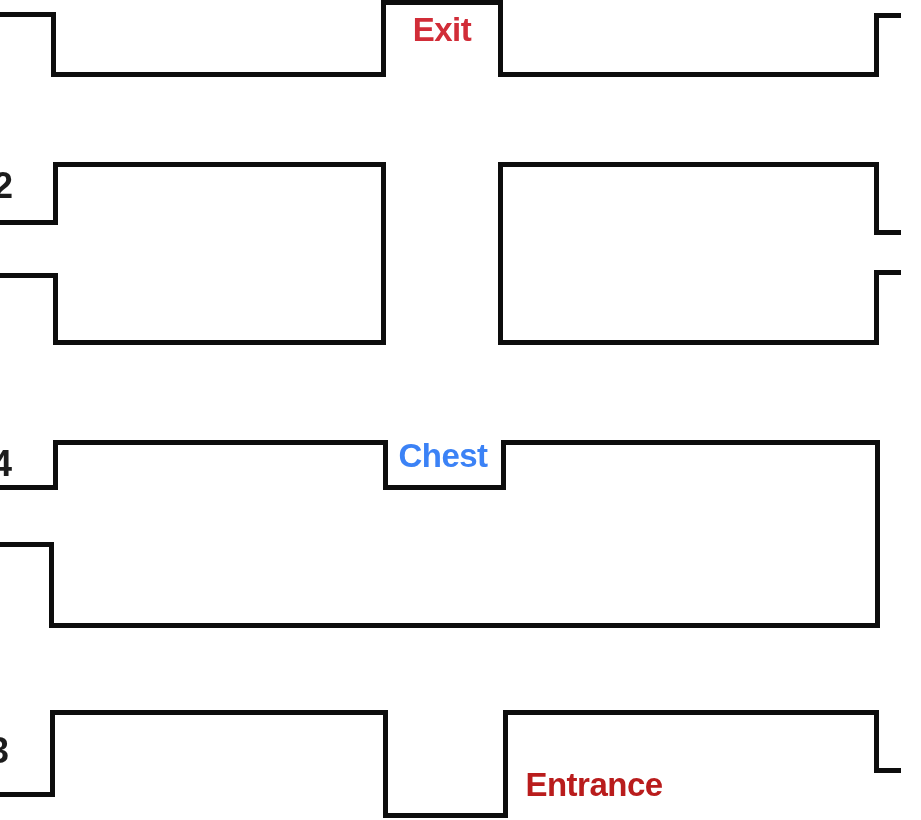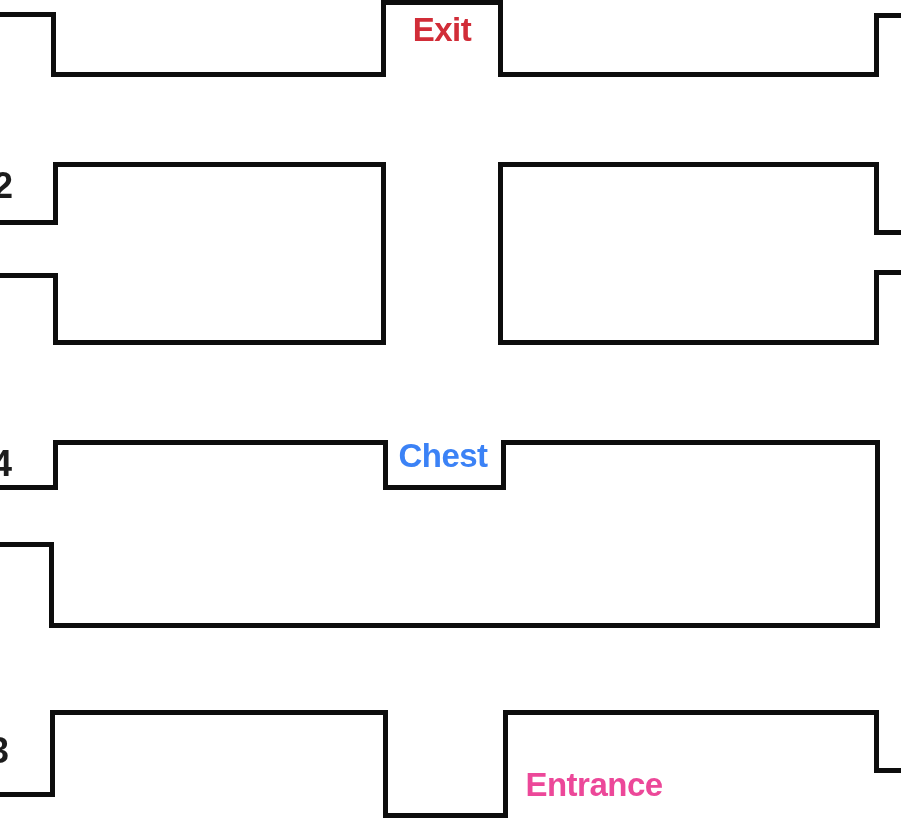--- a/index.html
+++ b/index.html
@@ -48,21 +48,21 @@
 </style>
 </head>
 <body>
 
 <div class="canvas">
 
   <div class="label word lbl-exit" style="color: rgb(209, 45, 56);">Exit</div>
 
   <div class="label word lbl-chest" style="color: #3b82f6;">Chest</div>
 
-  <div class="label word lbl-entrance" style="color: #ec4899;">Entrance</div>
+  <div class="label word lbl-entrance" style="color: #b91c1c;">Entrance</div>
 
   <div class="label digit lbl-p2" style="color: rgb(28, 28, 28);">2</div>
 
   <div class="label digit lbl-p4" style="color: rgb(28, 28, 28);">4</div>
 
   <div class="label digit lbl-p3" style="color: rgb(28, 28, 28);">3</div>
 
   <div class="edge-mark"></div>
 
 <div class="wall" style="left: 0px; top: 12px; width: 55px; height: 5px; background: rgb(13, 13, 13);"></div>

